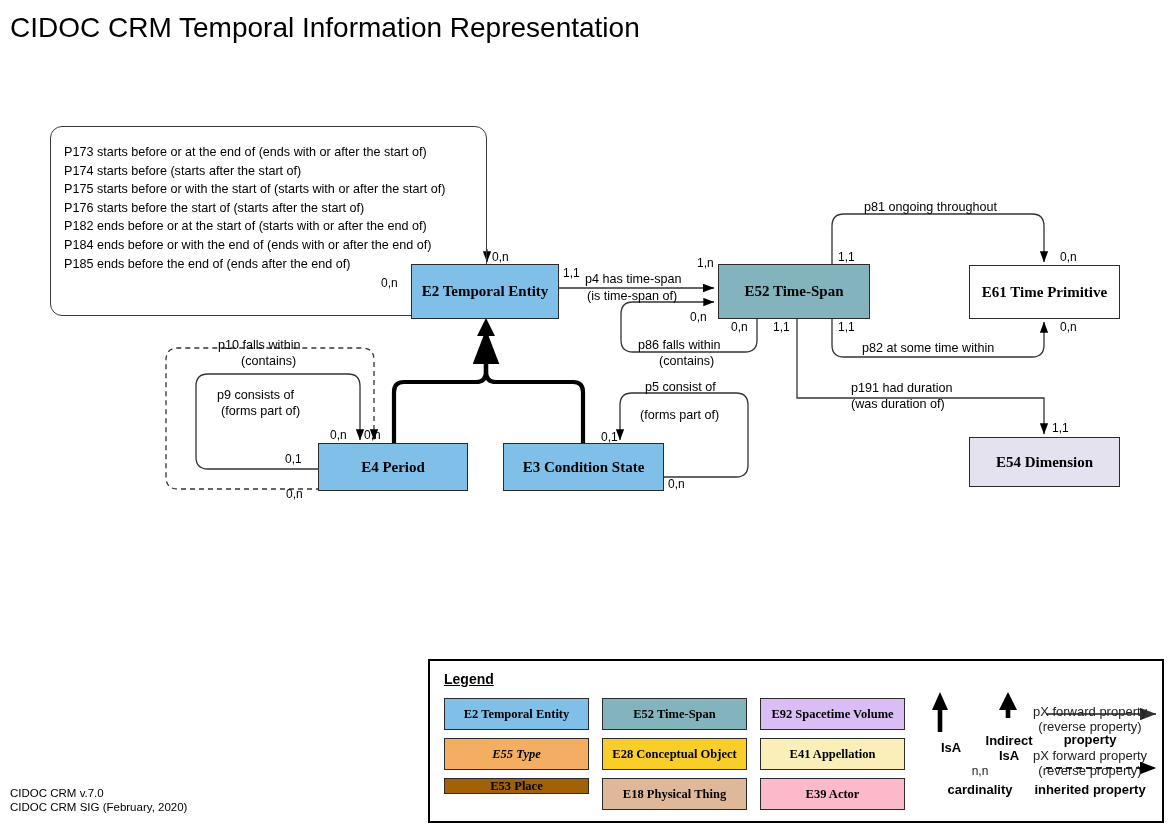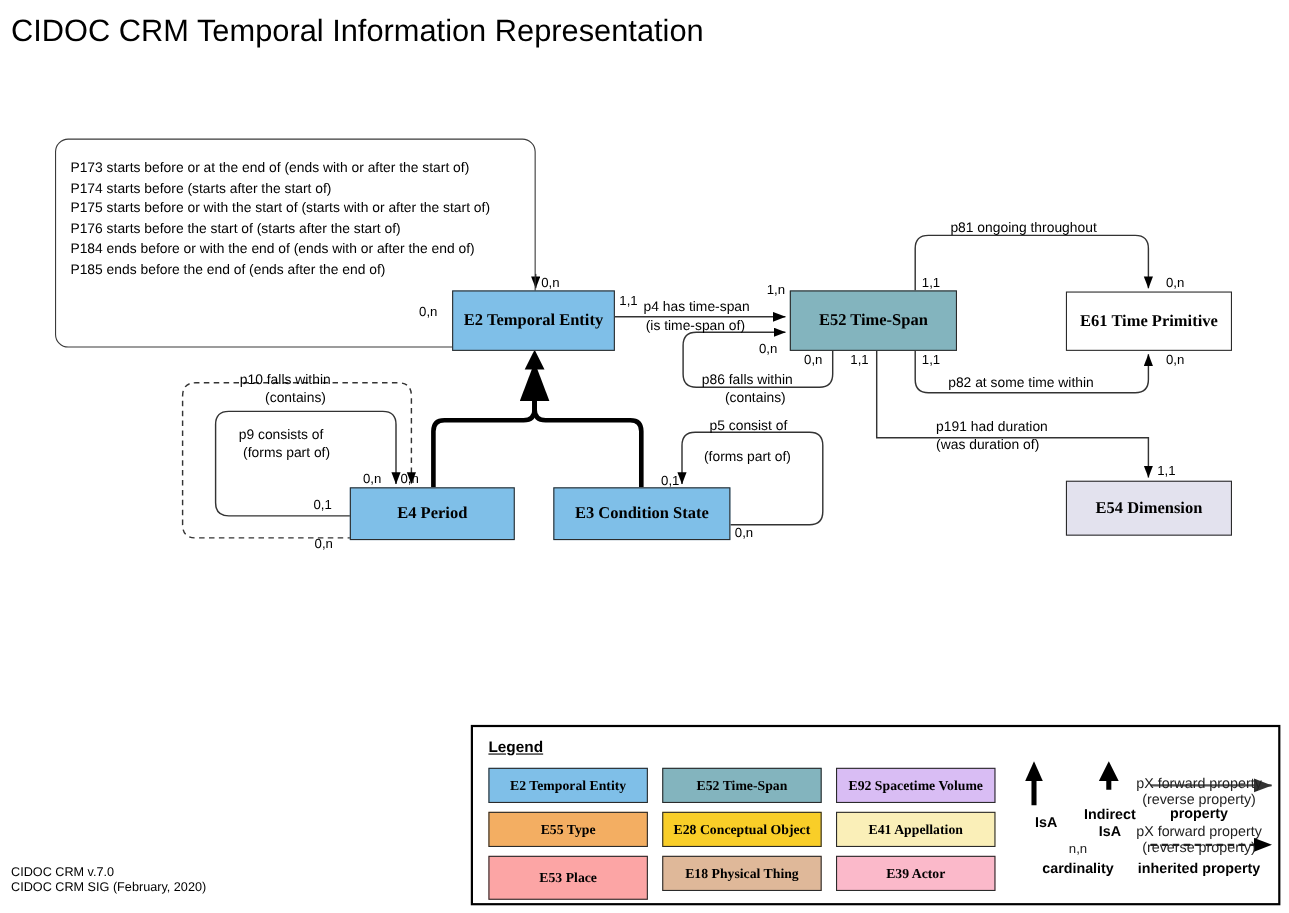--- a/index.html
+++ b/index.html
@@ -70,20 +70,21 @@
   <path d="M664,477 L736,477 Q748,477 748,465 L748,405 Q748,393 736,393 L632,393 Q620,393 620,405 L620,428
            L620,440" fill="none" stroke="#333" stroke-width="1.3" marker-end="url(#ah)"></path>
 </svg>
 
 <div class="propbox">
   <div class="proplines">
     <div class="line">P173 starts before or at the end of (ends with or after the start of)</div>
     <div class="line">P174 starts before (starts after the start of)</div>
     <div class="line">P175 starts before or with the start of (starts with or after the start of)</div>
     <div class="line">P176 starts before the start of (starts after the start of)</div>
+    <div class="line">P182 ends before or at the start of (starts with or after the end of)</div>
     <div class="line">P184 ends before or with the end of (ends with or after the end of)</div>
     <div class="line">P185 ends before the end of (ends after the end of)</div>
   </div>
 </div>
 <div class="card" style="left:381px;top:276px;">0,n</div>
 <div class="card" style="left:492px;top:250px;">0,n</div>
 
 <div class="ebox" id="ent0" style="left: 411px; top: 264px; width: 148px; height: 55px; background: rgb(127, 191, 232);">E2 Temporal Entity</div>
 <div class="ebox" id="ent1" style="left: 718px; top: 264px; width: 152px; height: 55px; background: rgb(131, 180, 190);">E52 Time-Span</div>
 <div class="ebox" id="ent2" style="left: 969px; top: 265px; width: 151px; height: 54px; background: rgb(255, 255, 255);">E61 Time Primitive</div>
@@ -129,24 +130,24 @@
 <div class="card" style="left:286px;top:487px;">0,n</div>
 <div class="card" style="left:601px;top:430px;">0,1</div>
 <div class="card" style="left:668px;top:477px;">0,n</div>
 
 <div class="legend-frame"></div>
 <div class="legend-title">Legend</div>
 
 <div class="lgbox" id="lg0" style="left: 444px; top: 698px; width: 145px; height: 32px; background: rgb(127, 191, 232);">E2 Temporal Entity</div>
 <div class="lgbox" id="lg1" style="left: 602px; top: 698px; width: 145px; height: 32px; background: rgb(131, 180, 190);">E52 Time-Span</div>
 <div class="lgbox" id="lg2" style="left: 760px; top: 698px; width: 145px; height: 32px; background: rgb(217, 189, 244);">E92 Spacetime Volume</div>
-<div class="lgbox" id="lg3" style="left: 444px; top: 738px; width: 145px; height: 32px; background: rgb(243, 174, 98);">E55 Type</div>
+<div class="lgbox" id="lg3" style="left: 444px; top: 738px; width: 145px; height: 32px; background: rgb(243, 174, 98); font-style: italic;">E55 Type</div>
 <div class="lgbox" id="lg4" style="left: 602px; top: 738px; width: 145px; height: 32px; background: rgb(249, 206, 40);">E28 Conceptual Object</div>
 <div class="lgbox" id="lg5" style="left: 760px; top: 738px; width: 145px; height: 32px; background: rgb(250, 239, 184);">E41 Appellation</div>
-<div class="lgbox" id="lg6" style="left: 444px; top: 778px; width: 145px; height: 40px; background: #fca5a5;">E53 Place</div>
+<div class="lgbox" id="lg6" style="left: 444px; top: 778px; width: 145px; height: 16px; background: #a16207;">E53 Place</div>
 <div class="lgbox" id="lg7" style="left: 602px; top: 778px; width: 145px; height: 32px; background: rgb(223, 184, 153);">E18 Physical Thing</div>
 <div class="lgbox" id="lg8" style="left: 760px; top: 778px; width: 145px; height: 32px; background: rgb(251, 185, 202);">E39 Actor</div>
 
 <svg style="position:absolute;left:920px;top:688px;width:250px;height:130px;" viewBox="0 0 250 130">
 
   <path d="M20,44 L20,14" stroke="#000" stroke-width="4.6" fill="none"></path>
   <polygon points="20,4 12,22 28,22" fill="#000"></polygon>
 
   <path d="M88,30 L88,22" stroke="#000" stroke-width="4.6" fill="none"></path>
   <polygon points="88,4 79,22 97,22" fill="#000"></polygon>

